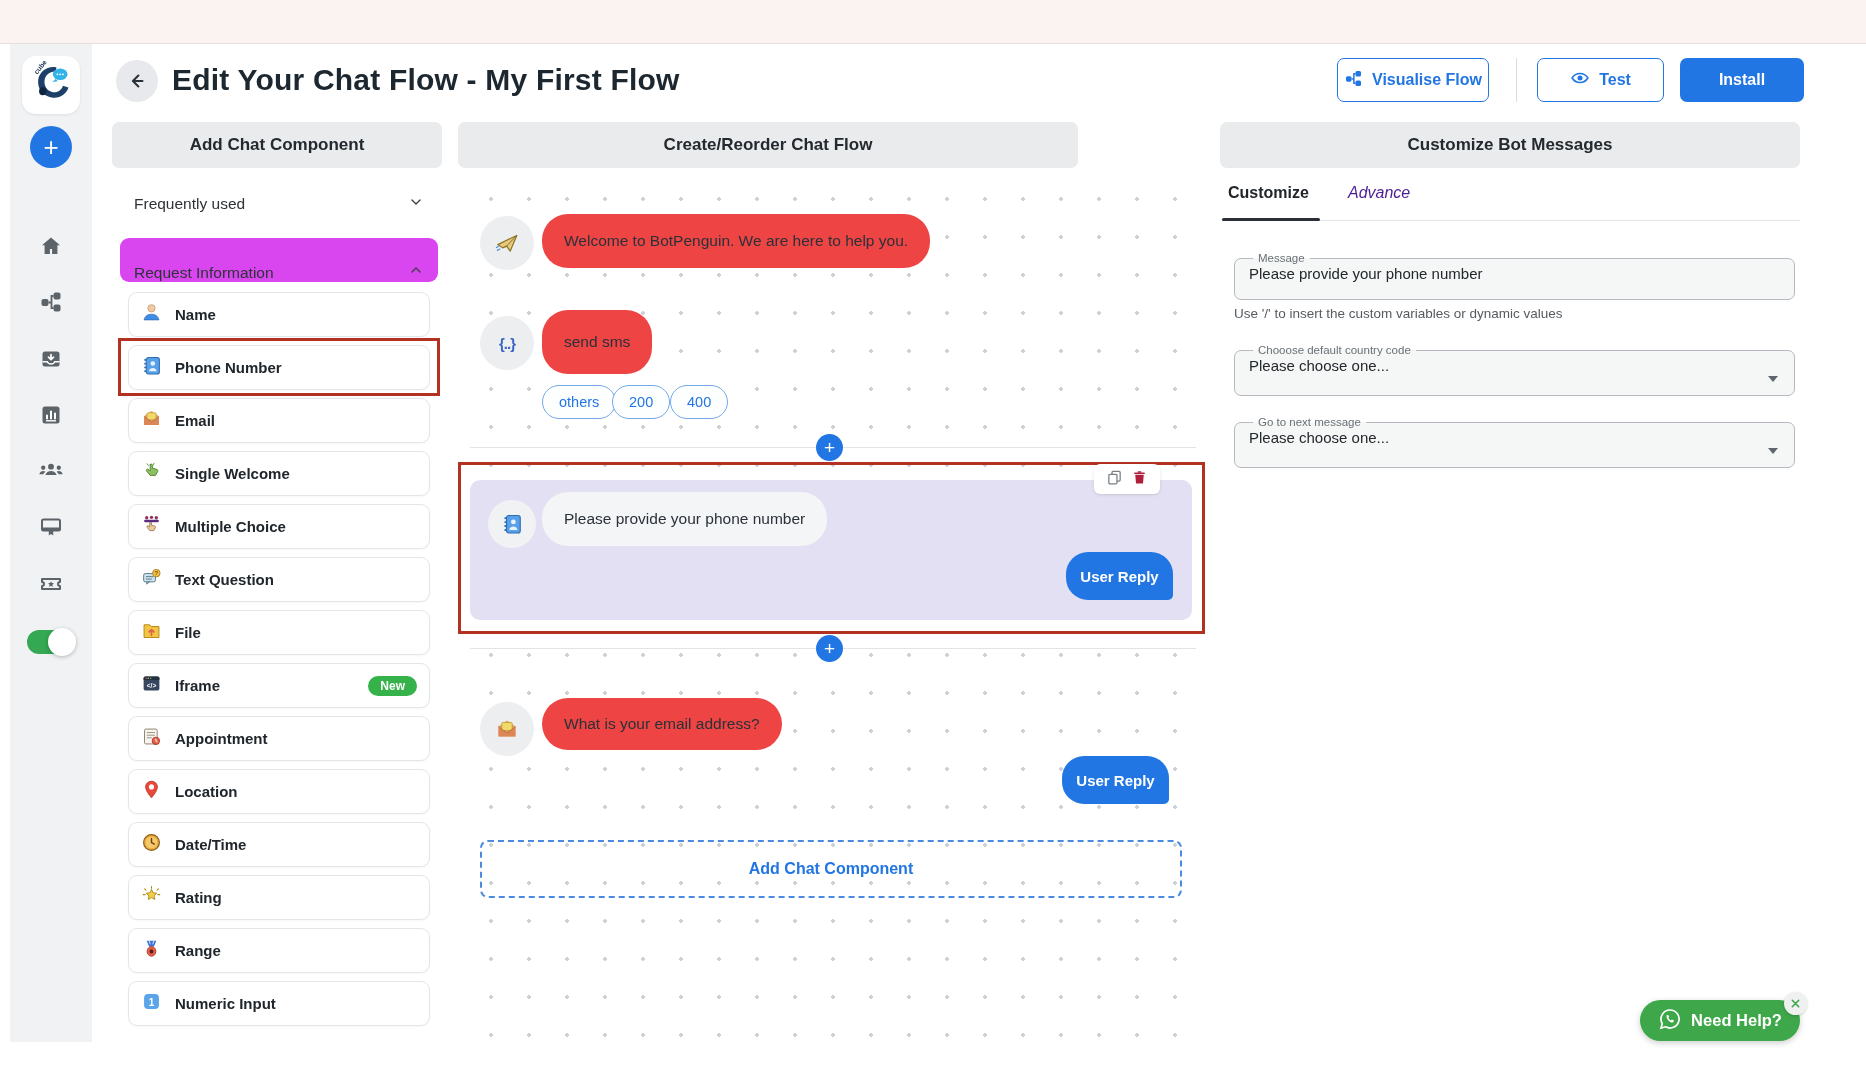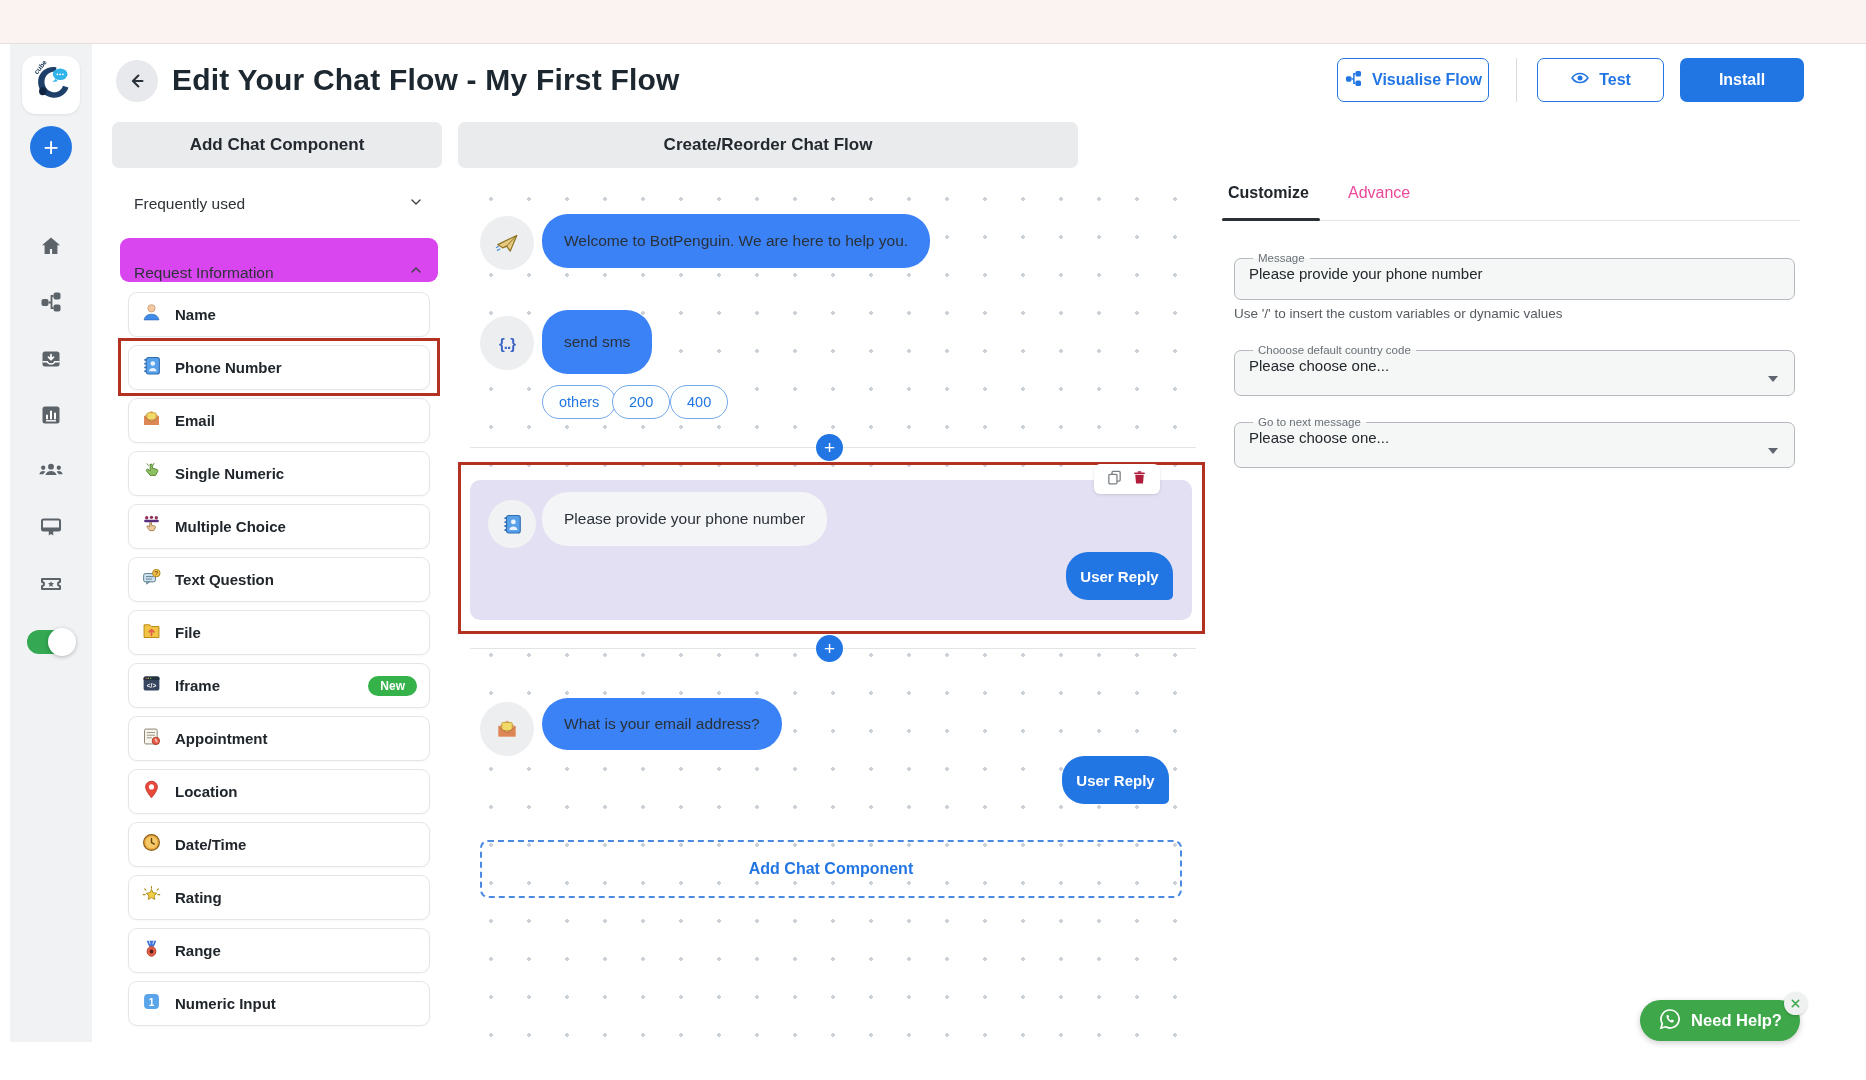--- a/index.html
+++ b/index.html
@@ -47,21 +47,21 @@
   .badge-new { margin-left:auto; background:#35b34a; color:#fff; font-size:12px; font-weight:600;
                padding:3px 12px; border-radius:12px; }
   .red-outline { position:absolute; border:3px solid #b23121; background:transparent; pointer-events:none; }
 
   
   .canvas { position:absolute; left:458px; top:170px; width:748px; height:872px;
             background-image: radial-gradient(circle, #ccd1d7 1.7px, transparent 1.8px);
             background-size: 38px 38px; background-position: 14px 10px; }
   .msg-avatar { position:absolute; width:54px; height:54px; border-radius:50%; background:#eceef0;
                 display:flex; align-items:center; justify-content:center; }
-  .bubble { position:absolute; background:#3b82f6; border-radius:26px; display:flex; align-items:center;
+  .bubble { position:absolute; background:#ef4444; border-radius:26px; display:flex; align-items:center;
             padding:0 22px; font-size:15.5px; color:#2a3138; cursor:pointer; }
   .chip { position:absolute; height:34px; border:1.6px solid #74a9ea; border-radius:17px; background:#fdfefe;
           color:#2276e3; font-size:14.5px; display:flex; align-items:center; padding:16px 16px; cursor:pointer; }
   .flow-divider { position:absolute; height:1px; background:#e2e4e6; }
   .plus-node { position:absolute; width:27px; height:27px; border-radius:50%; background:#2276e3; color:#fff;
                font-size:19px; display:flex; align-items:center; justify-content:center; cursor:pointer; }
   .lavender { position:absolute; left:470px; top:480px; width:722px; height:140px; border-radius:10px; background:#e4e0f3; }
   .block-tools { position:absolute; left:1094px; top:464px; width:66px; height:30px; background:#fff;
                  border-radius:6px; box-shadow:0 1px 3px rgba(0,0,0,.12); display:flex; align-items:center;
                  justify-content:center; gap:8px; }
@@ -69,21 +69,21 @@
                 font-weight:600; border-radius:22px 22px 5px 22px; display:flex; align-items:center;
                 justify-content:center; cursor:pointer; }
   .add-comp { position:absolute; left:480px; top:840px; width:702px; height:58px; border:2px dashed #4a8ae0;
               border-radius:8px; color:#2276e3; font-size:16px; font-weight:600; display:flex;
               align-items:center; justify-content:center; cursor:pointer; }
   .braces { font-size:15px; font-weight:700; color:#3a63c8; letter-spacing:-1px; }
 
   
   .tab { position:absolute; top:184px; font-size:16px; cursor:pointer; }
   .tab-active { font-weight:700; color:#21262b; }
-  .tab-idle { color:#ec4899; }
+  .tab-idle { color:#4c1d95;font-style:italic; }
   .tab-underline { position:absolute; left:1222px; top:218px; width:98px; height:3px; background:#2b3036; border-radius:2px; }
   .tab-baseline { position:absolute; left:1222px; top:220px; width:578px; height:1px; background:#e4e6e8; }
   .field { position:absolute; left:1234px; width:561px; border:1px solid #b6bac0; border-radius:7px;
            background:#f5f6f6; padding:0 14px 8px 14px; }
   .field legend { font-size:11.5px; color:#6a7076; padding:0 5px; margin-left:4px; }
   .field .val { font-size:15px; color:#23282d; margin-top:1px; }
   .caret { position:absolute; right:16px; top:50%; width:0; height:0; border-left:5.5px solid transparent;
            border-right:5.5px solid transparent; border-top:6.5px solid #5f6670; }
   .helper { position:absolute; left:1234px; top:306px; font-size:13.5px; color:#555b60; }
 
@@ -209,20 +209,21 @@
         </svg>
     </span>
     <span>Test</span>
   </div>
   <div class="btn btn-fill" style="left:1680px;width:124px">
     <span>Install</span>
   </div>
 
   <div class="panel-hd" style="left:112px;width:330px">Add Chat Component</div>
   <div class="panel-hd" style="left:458px;width:620px">Create/Reorder Chat Flow</div>
+  <div class="panel-hd" style="left:1220px;width:580px">Customize Bot Messages</div>
 
   <div class="acc-row" style="top:182px">
     <span>Frequently used</span>
     <span>
       <svg width="16" height="16" viewBox="0 0 24 24">
           <path d="M6 9l6 6 6-6" stroke="#3a4046" stroke-width="2" fill="none" stroke-linecap="round" stroke-linejoin="round"></path>
         </svg>
     </span>
   </div>
   <div class="acc-row acc-gray" style="top:238px">
@@ -260,21 +261,21 @@
           <path d="M3.5 9.5l8.5 6.5 8.5-6.5v10h-17z" fill="#dd8756"></path>
           <path d="M3.5 9.5l8.5 6.5 8.5-6.5" fill="none" stroke="#b06a3a" stroke-width=".8"></path>
         </svg></span>
     <span class="lbl">Email</span>
   </div>
   <div class="comp-item" style="top:451px">
     <span><svg width="21" height="21" viewBox="0 0 24 24">
           <path d="M10.5 3.5v8l-1.8-1.8c-.8-.8-2-.6-2.4.3-.3.6-.1 1.2.3 1.7l4 4.8h5.9l2.6-4.6c.5-.9.1-1.9-.9-2.2l-5.2-1.6V5c0-.9-.6-1.5-1.3-1.5s-1.2.8-1.2 0z" fill="#8cc063" stroke="#55862f" stroke-width="1.1" stroke-linejoin="round"></path>
           <path d="M7 3.2l1.4 1.9M14.8 2.6l-1 2.2" stroke="#55862f" stroke-width="1" stroke-linecap="round"></path>
         </svg></span>
-    <span class="lbl">Single Numeric</span>
+    <span class="lbl">Single Welcome</span>
   </div>
   <div class="comp-item" style="top:504px">
     <span><svg width="21" height="21" viewBox="0 0 24 24">
           <circle cx="6.5" cy="4.3" r="1.9" fill="#93305a"></circle>
           <circle cx="12" cy="3.8" r="1.9" fill="#93305a"></circle>
           <circle cx="17.5" cy="4.3" r="1.9" fill="#93305a"></circle>
           <rect x="3.5" y="6.6" width="17" height="2.7" rx="1.3" fill="#5b2d7e"></rect>
           <path d="M10 9.8v5.2l-1.3-1.3c-.6-.6-1.6-.4-1.9.3-.2.5 0 1 .3 1.4l3 3.6h4.4l2-3.4c.4-.7.1-1.5-.7-1.7l-3.8-1.2V9.8z" fill="#ecc89a" stroke="#9a7a4a" stroke-width="1" stroke-linejoin="round"></path>
         </svg></span>
     <span class="lbl">Multiple Choice</span>

